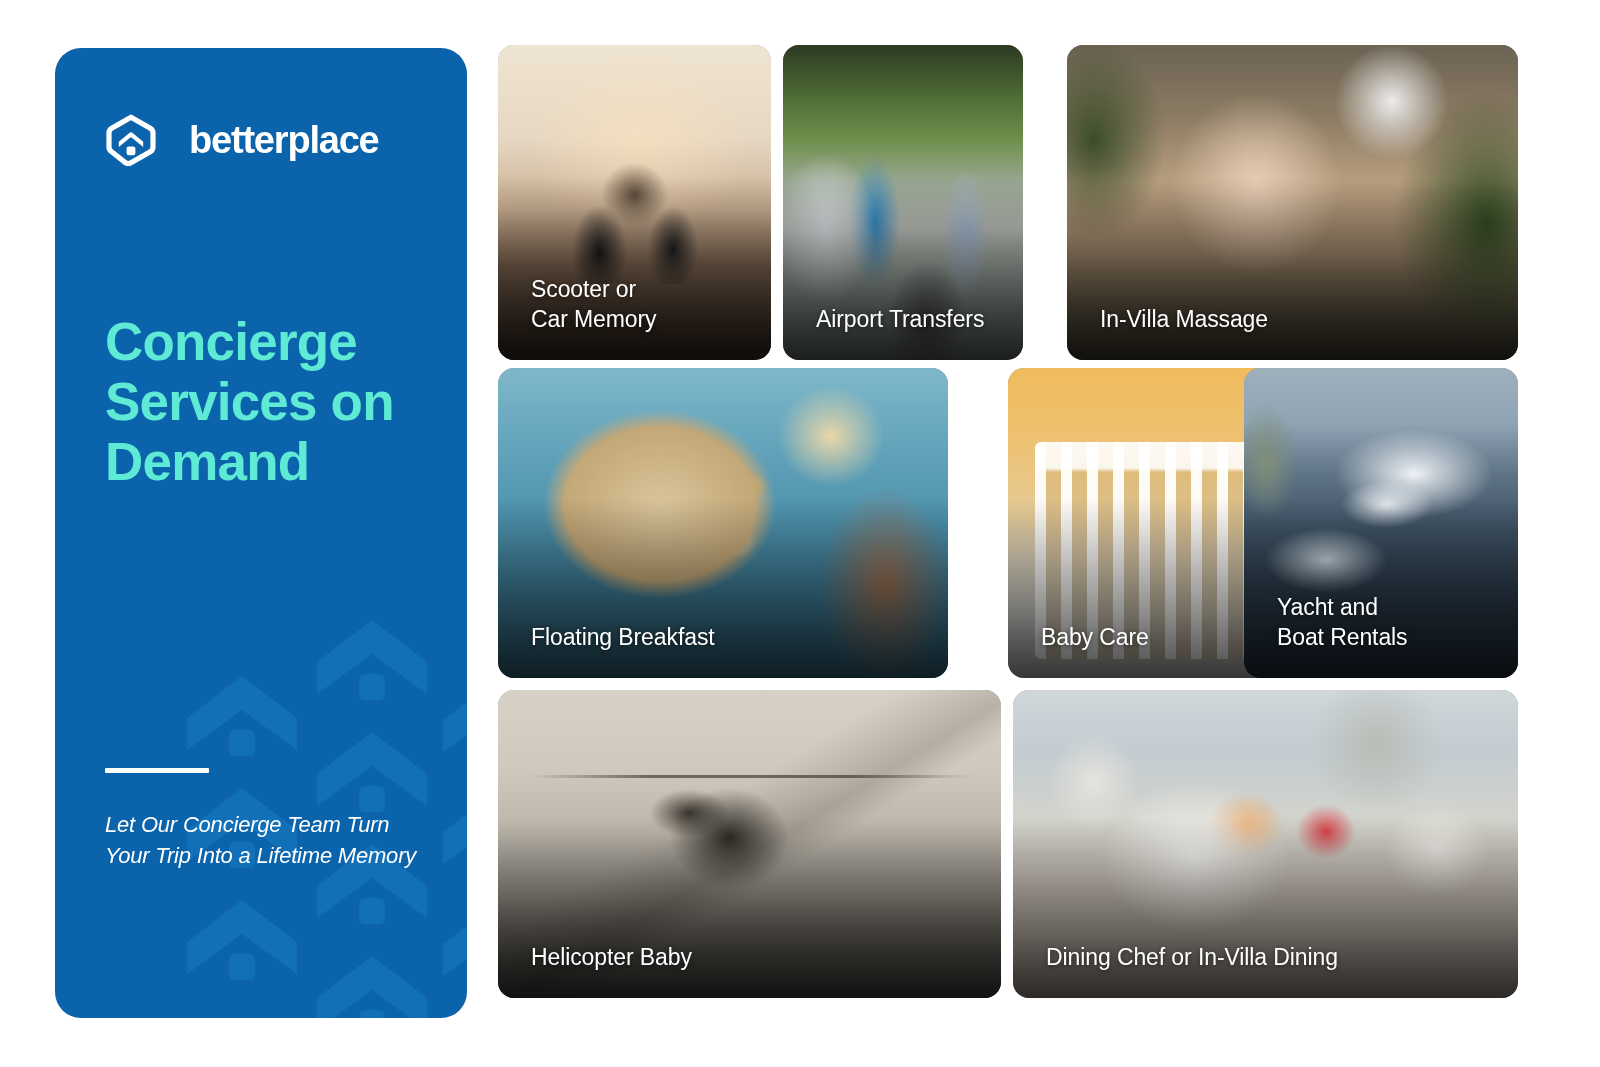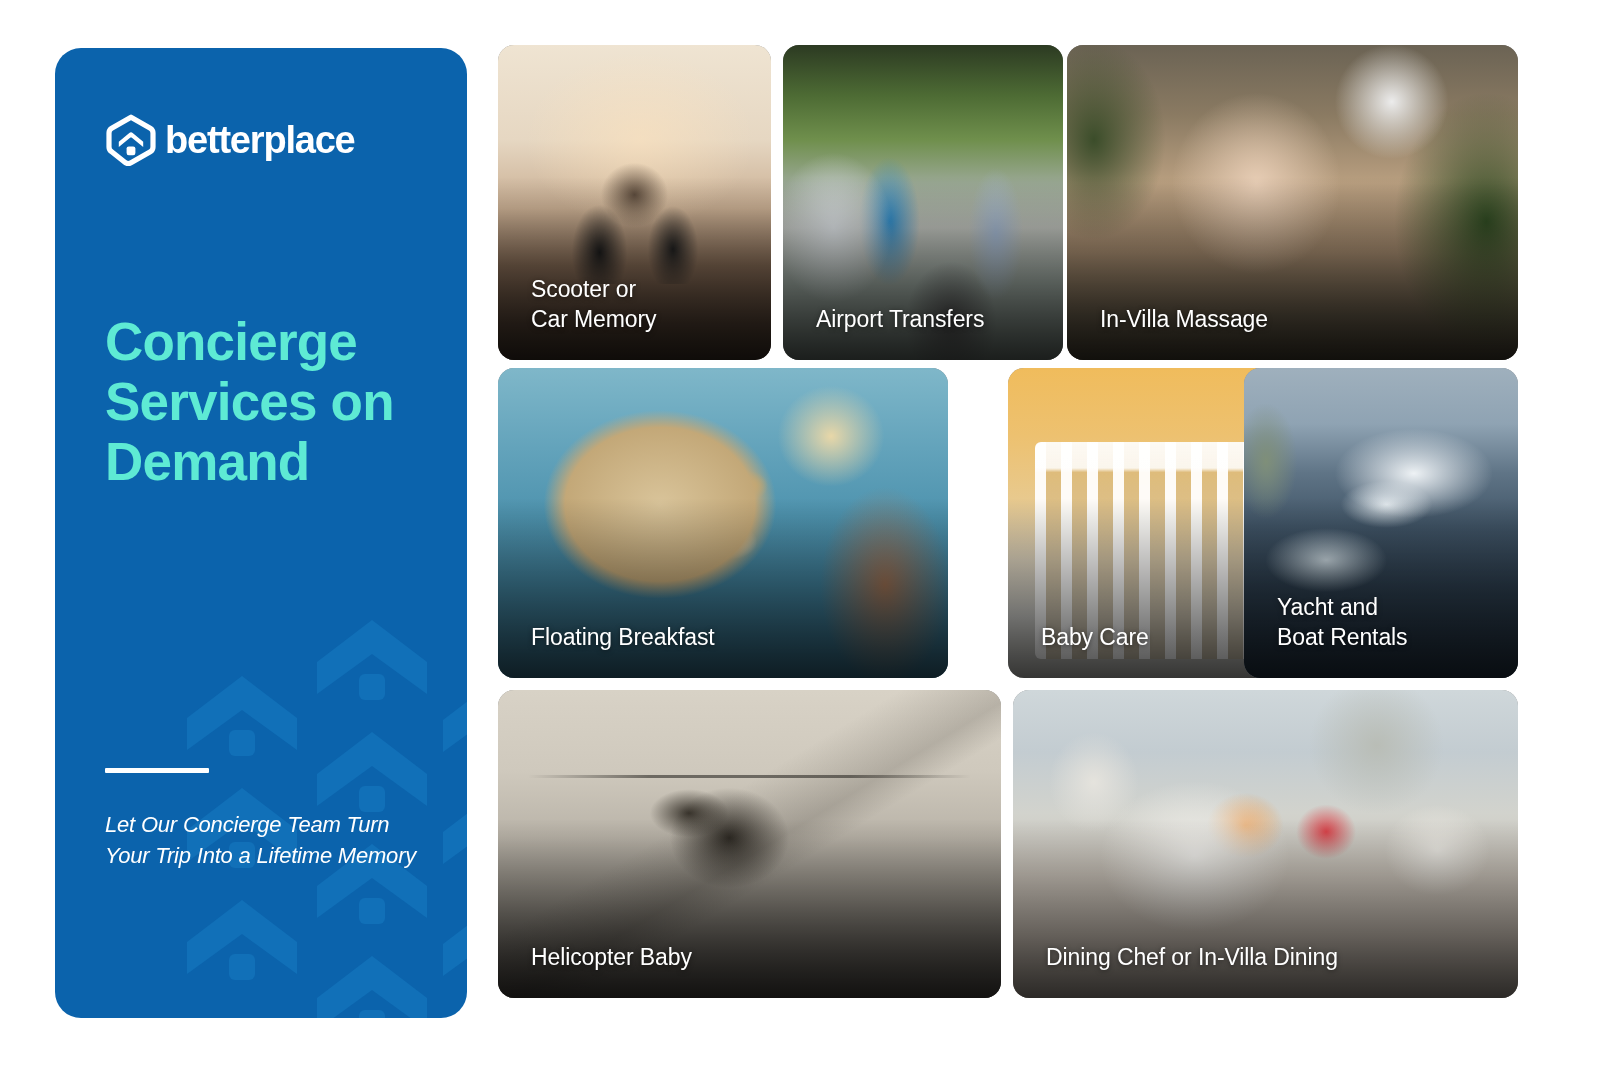--- a/index.html
+++ b/index.html
@@ -45,21 +45,21 @@
     position: relative;
     z-index: 2;
     padding: 52px 46px 0 50px;
     height: 100%;
   }
 
   
   .logo-row {
     display: flex;
     align-items: center;
-    gap: 8px;
+    gap: 32px;
     margin-top: 14px;
   }
   .logo-mark { width: 52px; height: 52px; flex: none; display:block; }
   .logo-word {
     color: #ffffff;
     font-size: 38px;
     font-weight: bold;
     letter-spacing: -1.2px;
   }
 
@@ -128,21 +128,21 @@
     color: #ffffff;
     font-size: 23px;
     line-height: 1.28;
     letter-spacing: -0.1px;
     text-shadow: 0 1px 5px rgba(0,0,0,0.55);
     white-space: pre-line;
   }
 
   
   #card-scooter      { left: 0px;   top: 0px;   width: 273px; height: 315px; }
-  #card-airport      { left: 285px; top: 0px;   width: 280px; height: 315px; }
+  #card-airport      { left: 285px; top: 0px;   width: 240px; height: 315px; }
   #card-massage      { left: 569px; top: 0px;   width: 451px; height: 315px; padding-left: 28px; }
 
   #card-breakfast    { left: 0px;   top: 323px; width: 450px; height: 310px; }
   #card-baby         { left: 462px; top: 323px; width: 273px; height: 310px; margin-left: 48px; }
   #card-yacht        { left: 746px; top: 323px; width: 274px; height: 310px; }
 
   #card-helicopter   { left: 0px;   top: 645px; width: 503px; height: 308px; }
   #card-dining       { left: 515px; top: 645px; width: 505px; height: 308px; }
 
   

